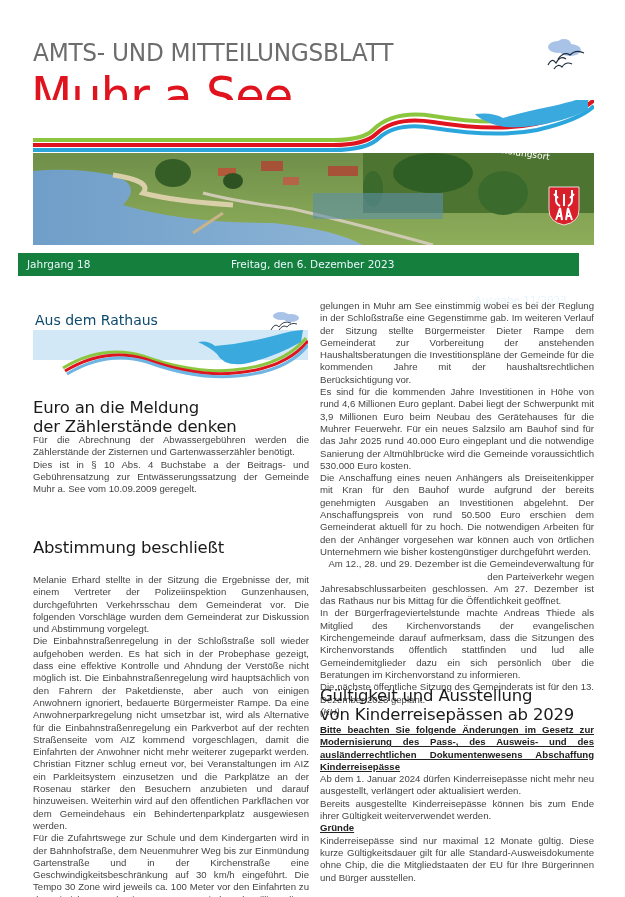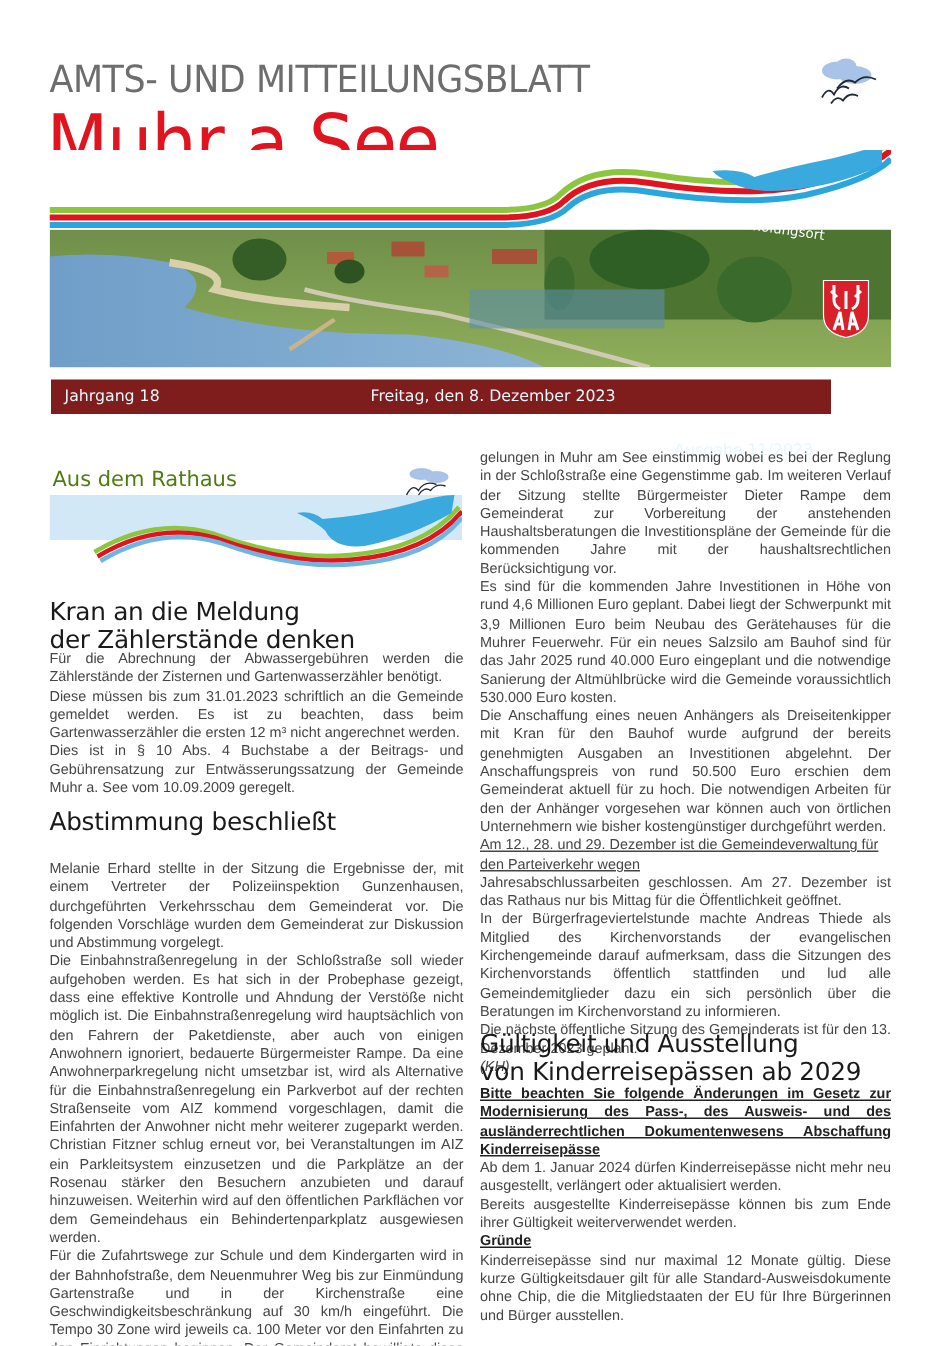--- a/index.html
+++ b/index.html
@@ -7,26 +7,26 @@
   .abs { position:absolute; }
 
   
   .kicker { left:33px; top:38px; font-family:"DejaVu Sans", sans-serif; font-size:25px; letter-spacing:-0.3px; color:#6d6d6d; font-weight:normal; white-space:nowrap; transform:scaleX(0.93); transform-origin:left top; }
   .title { left:31px; top:70px; font-family:"DejaVu Sans", sans-serif; font-size:52px; color:#e0141e; letter-spacing:-1px; white-space:nowrap; line-height:1; transform:scaleX(0.92); transform-origin:left top; }
   .birds-top { left:540px; top:35px; width:50px; height:40px; }
 
   .banner { left:33px; top:100px; width:561px; height:145px; }
   .photo { left:33px; top:153px; width:561px; height:92px; overflow:hidden; }
 
-  .infobar { left:34px; top:253px; width:520px; height:23px; background:#7f1d1d; color:#e8f6fd; font-size:10.5px; font-family:"DejaVu Sans", sans-serif; }
+  .infobar { left:18px; top:253px; width:561px; height:23px; background:#15803d; color:#e8f6fd; font-size:10.5px; font-family:"DejaVu Sans", sans-serif; }
   .infobar span { position:absolute; top:5px; white-space:nowrap; }
 
   
   .sec-box { left:33px; top:308px; width:275px; height:76px; }
-  .sec-label { left:35px; top:312px; font-size:14px; font-family:"DejaVu Sans", sans-serif; color:#4d7c0f; white-space:nowrap; }
+  .sec-label { left:35px; top:312px; font-size:14px; font-family:"DejaVu Sans", sans-serif; color:#0c4a6e; white-space:nowrap; }
 
   h2.hd { position:absolute; margin:0; font-family:"DejaVu Sans", sans-serif; font-weight:normal; font-size:16.5px; line-height:19px; color:#1a1a1a; letter-spacing:-0.2px; }
   .txt { position:absolute; font-size:9.6px; line-height:12.3px; color:#454545; text-align:justify; }
   .txt p { margin:0; }
   .txt .u { font-weight:bold; text-decoration:underline; color:#222; }
   .txt .it { font-style:italic; }
 </style>
 </head>
 <body>
 
@@ -83,60 +83,59 @@
 </svg>
 
 <svg class="abs" style="left:548px;top:186px;width:32px;height:40px;" viewBox="0 0 32 40">
   <path d="M1 1 L31 1 L31 24 Q31 36 16 39 Q1 36 1 24 Z" fill="#d91f2a" stroke="#ffffff" stroke-width="0.8"></path>
   <path d="M8 4 L8 14 Q8 18 12 20 M24 4 L24 14 Q24 18 20 20 M16 8 L16 20 M6 8 L10 12 M26 8 L22 12" stroke="#ffffff" stroke-width="2" fill="none"></path>
   <path d="M8 34 L12 22 L14 34 M18 34 L20 22 L24 34 M9 30 L13 30 M19 30 L23 30" stroke="#ffffff" stroke-width="2" fill="none"></path>
 </svg>
 
 <div class="abs infobar">
   <span style="left:9px;">Jahrgang 18</span>
-  <span style="left:213px;">Freitag, den 8. Dezember 2023</span>
+  <span style="left:213px;">Freitag, den 6. Dezember 2023</span>
   <span style="right:12px;margin-top:36px;">Ausgabe 11/2023</span>
 </div>
 
 <svg class="abs sec-box" viewBox="0 0 275 76" preserveAspectRatio="none">
   <rect x="0" y="22" width="275" height="30" fill="#d2e8f6"></rect>
   <path d="M30 60 Q70 36 110 48 Q160 66 200 62 Q250 58 273 30" stroke="#8cc63f" stroke-width="3" fill="none"></path>
   <path d="M32 63 Q72 39 112 51 Q162 69 202 65 Q252 61 275 33" stroke="#e0141e" stroke-width="3" fill="none"></path>
   <path d="M34 66 Q74 42 114 54 Q164 72 204 68 Q254 64 275 37" stroke="#6fb5e3" stroke-width="3" fill="none"></path>
   <path d="M165 34 Q175 32 182 38 Q210 36 240 28 Q260 22 270 22 L268 34 Q240 50 210 56 Q190 58 184 46 Q178 40 165 34 Z" fill="#3aa9de"></path>
   <ellipse cx="248" cy="8" rx="8" ry="4" fill="#a9c3e8"></ellipse>
   <ellipse cx="258" cy="10" rx="8" ry="4" fill="#a9c3e8"></ellipse>
   <path d="M238 22 Q242 14 246 19 Q250 12 258 15 M246 22 Q250 16 254 19 Q258 14 264 16" stroke="#1e2a3a" stroke-width="0.9" fill="none"></path>
 </svg>
 <div class="abs sec-label">Aus dem Rathaus</div>
 
 <h2 class="hd" style="left:33px;top:398px;width:280px;">
-  <span>Kran an die Meldung</span><br>
+  <span>Euro an die Meldung</span><br>
   <span>der Zählerstände denken</span>
 </h2>
 <div class="txt" style="left:33px;top:434px;width:276px;">
   <p>Für die Abrechnung der Abwassergebühren werden die Zählerstände der Zisternen und Gartenwasserzähler benötigt.</p>
-  <p>Diese müssen bis zum 31.01.2023 schriftlich an die Gemeinde gemeldet werden. Es ist zu beachten, dass beim Gartenwasserzähler die ersten 12 m³ nicht angerechnet werden.</p>
   <p>Dies ist in § 10 Abs. 4 Buchstabe a der Beitrags- und Gebührensatzung zur Entwässerungssatzung der Gemeinde Muhr a. See vom 10.09.2009 geregelt.</p>
 </div>
 
 <h2 class="hd" style="left:33px;top:538px;width:285px;">
   <span>Abstimmung beschließt</span><br>
 </h2>
 <div class="txt" style="left:33px;top:574px;width:276px;">
   <p>Melanie Erhard stellte in der Sitzung die Ergebnisse der, mit einem Vertreter der Polizeiinspektion Gunzenhausen, durchgeführten Verkehrsschau dem Gemeinderat vor. Die folgenden Vorschläge wurden dem Gemeinderat zur Diskussion und Abstimmung vorgelegt.</p>
   <p>Die Einbahnstraßenregelung in der Schloßstraße soll wieder aufgehoben werden. Es hat sich in der Probephase gezeigt, dass eine effektive Kontrolle und Ahndung der Verstöße nicht möglich ist. Die Einbahnstraßenregelung wird hauptsächlich von den Fahrern der Paketdienste, aber auch von einigen Anwohnern ignoriert, bedauerte Bürgermeister Rampe. Da eine Anwohnerparkregelung nicht umsetzbar ist, wird als Alternative für die Einbahnstraßenregelung ein Parkverbot auf der rechten Straßenseite vom AIZ kommend vorgeschlagen, damit die Einfahrten der Anwohner nicht mehr weiterer zugeparkt werden. Christian Fitzner schlug erneut vor, bei Veranstaltungen im AIZ ein Parkleitsystem einzusetzen und die Parkplätze an der Rosenau stärker den Besuchern anzubieten und darauf hinzuweisen. Weiterhin wird auf den öffentlichen Parkflächen vor dem Gemeindehaus ein Behindertenparkplatz ausgewiesen werden.</p>
   <p>Für die Zufahrtswege zur Schule und dem Kindergarten wird in der Bahnhofstraße, dem Neuenmuhrer Weg bis zur Einmündung Gartenstraße und in der Kirchenstraße eine Geschwindigkeitsbeschränkung auf 30 km/h eingeführt. Die Tempo 30 Zone wird jeweils ca. 100 Meter vor den Einfahrten zu den Einrichtungen beginnen. Der Gemeinderat bewilligte diese neuen Verkehrsre-</p>
 </div>
 
 <div class="txt" style="left:320px;top:300px;width:274px;">
   <p>gelungen in Muhr am See einstimmig wobei es bei der Reglung in der Schloßstraße eine Gegenstimme gab. Im weiteren Verlauf der Sitzung stellte Bürgermeister Dieter Rampe dem Gemeinderat zur Vorbereitung der anstehenden Haushaltsberatungen die Investitionspläne der Gemeinde für die kommenden Jahre mit der haushaltsrechtlichen Berücksichtigung vor.</p>
   <p>Es sind für die kommenden Jahre Investitionen in Höhe von rund 4,6 Millionen Euro geplant. Dabei liegt der Schwerpunkt mit 3,9 Millionen Euro beim Neubau des Gerätehauses für die Muhrer Feuerwehr. Für ein neues Salzsilo am Bauhof sind für das Jahr 2025 rund 40.000 Euro eingeplant und die notwendige Sanierung der Altmühlbrücke wird die Gemeinde voraussichtlich 530.000 Euro kosten.</p>
   <p>Die Anschaffung eines neuen Anhängers als Dreiseitenkipper mit Kran für den Bauhof wurde aufgrund der bereits genehmigten Ausgaben an Investitionen abgelehnt. Der Anschaffungspreis von rund 50.500 Euro erschien dem Gemeinderat aktuell für zu hoch. Die notwendigen Arbeiten für den der Anhänger vorgesehen war können auch von örtlichen Unternehmern wie bisher kostengünstiger durchgeführt werden.</p>
-  <p style="text-align:left;text-decoration:underline;">Am 12., 28. und 29. Dezember ist die Gemeindeverwaltung für den Parteiverkehr wegen</p>
+  <p style="text-align:right;">Am 12., 28. und 29. Dezember ist die Gemeindeverwaltung für den Parteiverkehr wegen</p>
   <p>Jahresabschlussarbeiten geschlossen. Am 27. Dezember ist das Rathaus nur bis Mittag für die Öffentlichkeit geöffnet.</p>
   <p>In der Bürgerfrageviertelstunde machte Andreas Thiede als Mitglied des Kirchenvorstands der evangelischen Kirchengemeinde darauf aufmerksam, dass die Sitzungen des Kirchenvorstands öffentlich stattfinden und lud alle Gemeindemitglieder dazu ein sich persönlich über die Beratungen im Kirchenvorstand zu informieren.</p>
   <p>Die nächste öffentliche Sitzung des Gemeinderats ist für den 13. Dezember 2023 geplant.</p>
   <p class="it">(KH)</p>
 </div>
 
 <h2 class="hd" style="left:320px;top:686px;width:280px;">
   <span>Gültigkeit und Ausstellung</span><br>
   <span>von Kinderreisepässen ab 2029</span>
 </h2>

